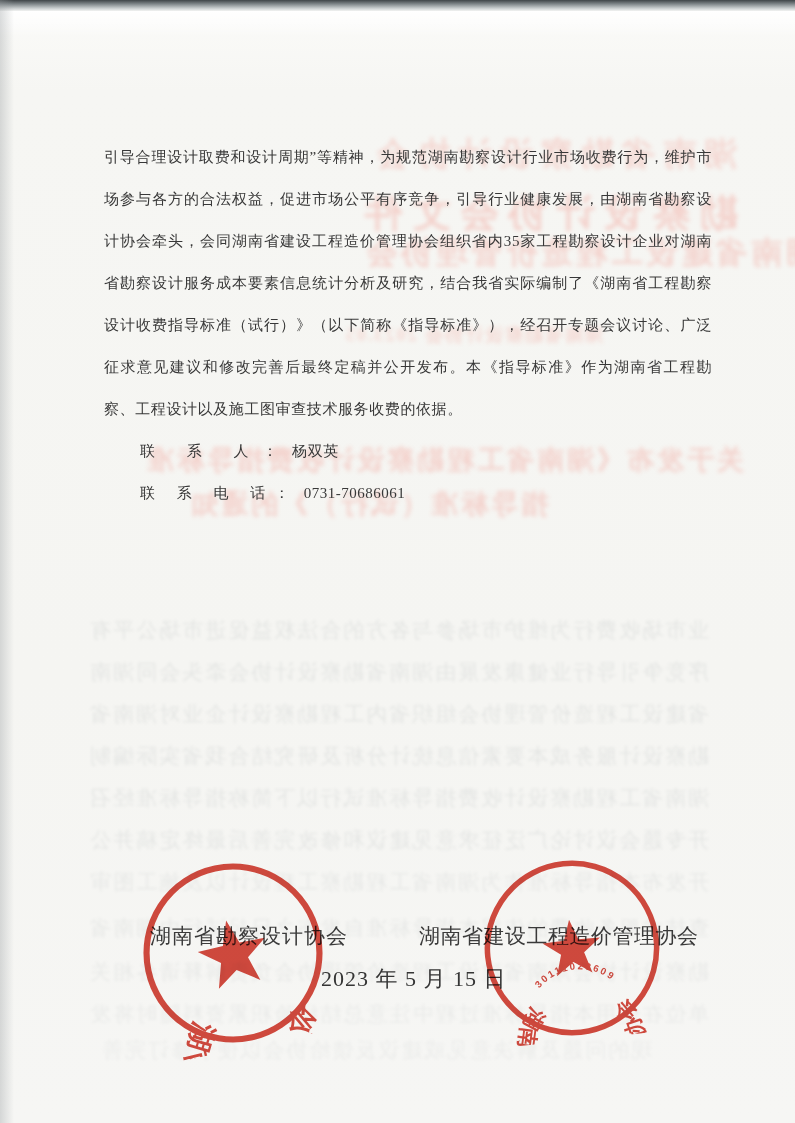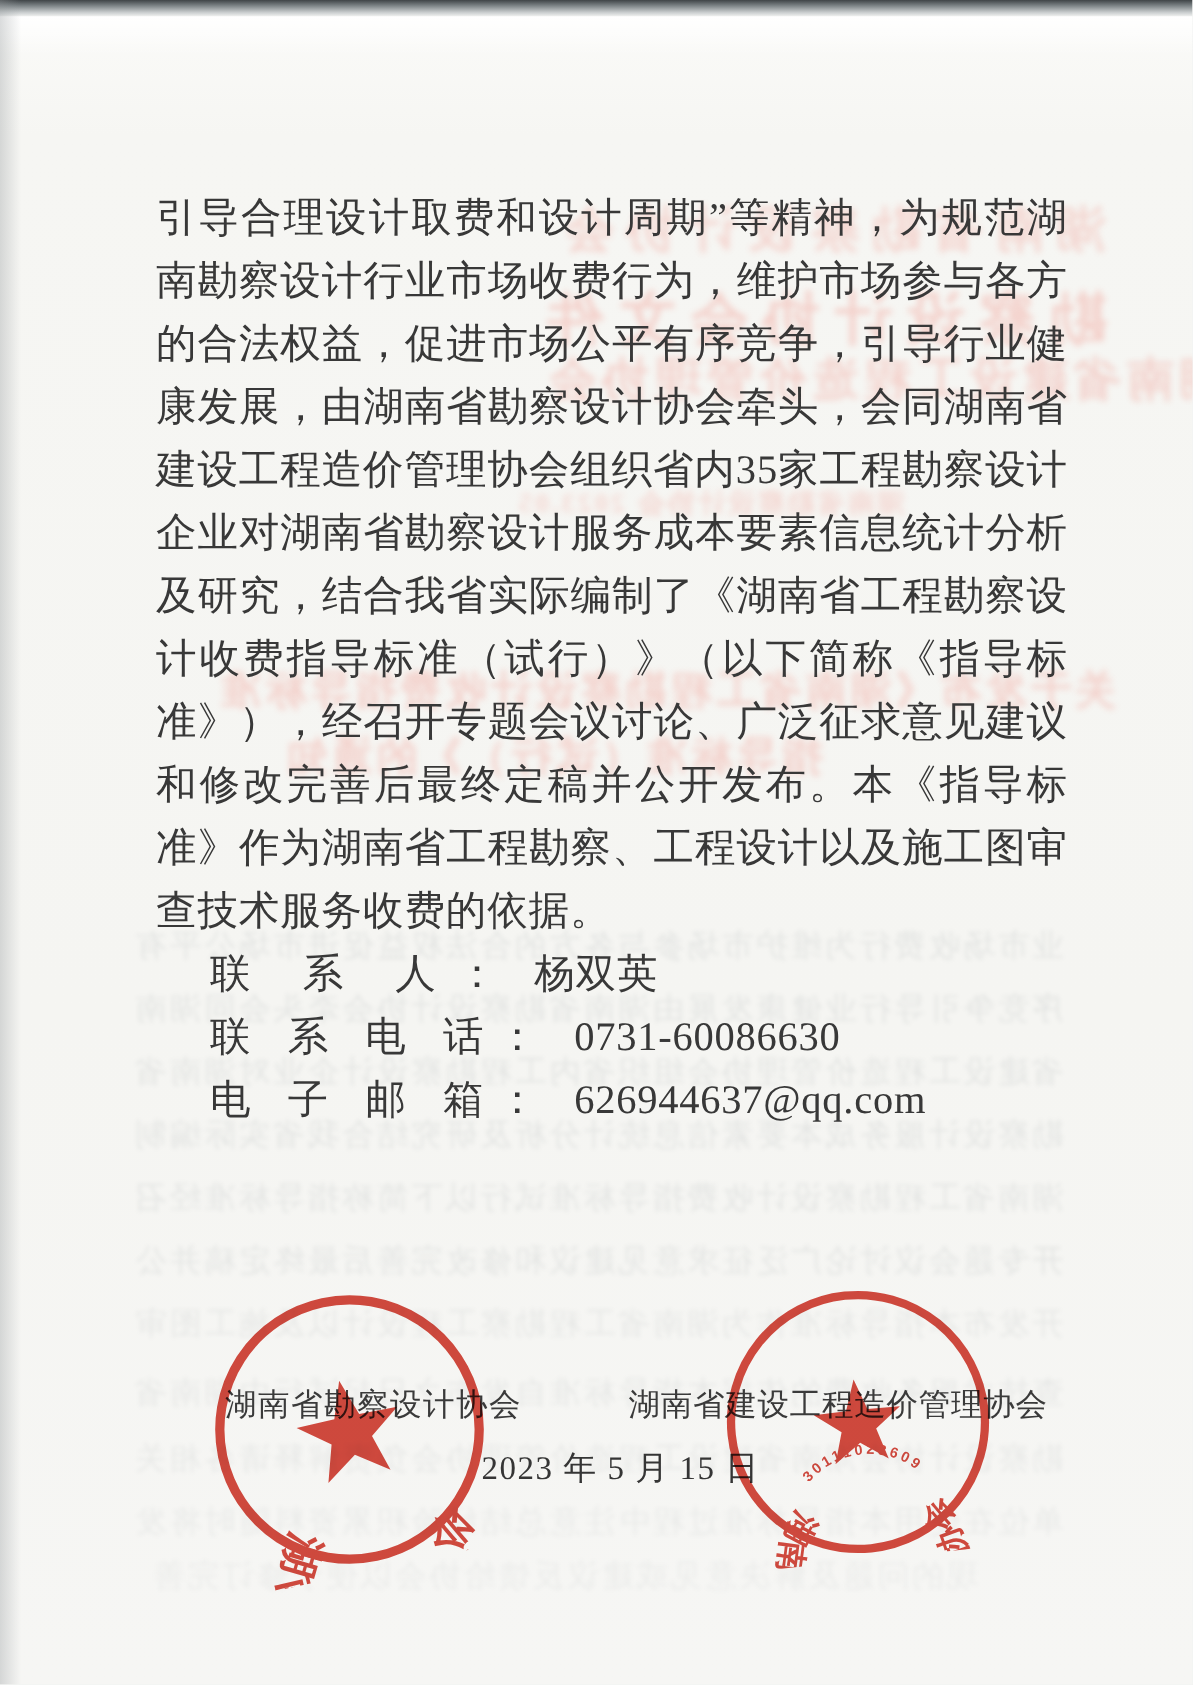--- a/index.html
+++ b/index.html
@@ -7,28 +7,28 @@
        font-family:"Liberation Serif","DejaVu Serif",serif;background:#eef0ef;}
   .paper{position:absolute;inset:0;background:linear-gradient(180deg,#fbfbf9 0%,#f6f6f3 8%,#f5f5f2 60%,#f6f6f4 100%);}
   .scan-top{position:absolute;top:0;left:0;right:0;height:11px;
     background:linear-gradient(180deg,#3f4447 0%,#7d8487 35%,#c9cdce 75%,#f2f3f2 100%);}
   .scan-top-glare{position:absolute;top:11px;left:0;right:0;height:26px;
     background:linear-gradient(180deg,#ffffff 0%,rgba(255,255,255,0) 100%);}
   .scan-left{position:absolute;top:0;left:0;bottom:0;width:14px;
     background:linear-gradient(90deg,rgba(150,155,158,.35),rgba(150,155,158,0));}
 
   
-  .flow{position:absolute;left:104px;top:124px;width:608px;color:#383838;
-        font-size:27px;line-height:42px;text-align:justify;letter-spacing:.6px;}
+  .flow{position:absolute;left:104px;top:136px;width:608px;color:#383838;
+        font-size:15px;line-height:42px;text-align:justify;letter-spacing:.6px;}
   .flow p{margin:0;}
   .indent{text-indent:2em;}
   .contact-row{white-space:nowrap;padding-left:36px;}
   .c-label{display:inline-block;letter-spacing:9px;}
   .c-label.short{letter-spacing:14px;}
-  .c-value{margin-left:24px;}
+  .c-value{margin-left:14px;}
   .latin{letter-spacing:.5px;}
 
   
   .sig{position:absolute;color:#3a3a3a;font-size:21px;letter-spacing:1px;white-space:nowrap;}
   .sig-left{left:150px;top:922px;}
   .sig-right{left:419px;top:922px;letter-spacing:.5px;}
   .doc-date{position:absolute;left:321px;top:964px;font-size:22px;color:#353535;
             letter-spacing:1px;white-space:nowrap;}
 
   
@@ -67,24 +67,21 @@
   <div class="ghost ghost-gray" style="left:88px;top:1004px;opacity:.09;">单位在使用本指导标准过程中注意总结经验积累资料随时将发</div>
   <div class="ghost ghost-gray" style="left:100px;top:1040px;opacity:.08;">现的问题及解决意见或建议反馈给协会以便于修订完善</div>
 
   <div class="flow">
     <p>引导合理设计取费和设计周期”等精神，为规范湖南勘察设计行业市场收费行为，维护市场参与各方的合法权益，促进市场公平有序竞争，引导行业健康发展，由湖南省勘察设计协会牵头，会同湖南省建设工程造价管理协会组织省内35家工程勘察设计企业对湖南省勘察设计服务成本要素信息统计分析及研究，结合我省实际编制了《湖南省工程勘察设计收费指导标准（试行）》（以下简称《指导标准》），经召开专题会议讨论、广泛征求意见建议和修改完善后最终定稿并公开发布。本《指导标准》作为湖南省工程勘察、工程设计以及施工图审查技术服务收费的依据。</p>
 
     <div class="contact-row">
       <span class="c-label short">联 系 人</span><span>：</span><span class="c-value">杨双英</span>
     </div>
     <div class="contact-row">
-      <span class="c-label">联 系 电 话</span><span>：</span><span class="c-value latin">0731-60086630</span>
-    </div>
-    <div class="contact-row">
-      <span class="c-label">电 子 邮 箱</span><span>：</span><span class="c-value latin">626944637@qq.com</span>
+      <span class="c-label">联 系 电 话</span><span>：</span><span class="c-value latin">0731-70686061</span>
     </div>
   </div>
 
   <div class="sig sig-left">湖南省勘察设计协会</div>
   <div class="sig sig-right">湖南省建设工程造价管理协会</div>
   <div class="doc-date">2023 年 5 月 15 日</div>
 
   <svg class="stamp stamp-left" viewBox="0 0 200 200">
     <circle cx="100" cy="100" r="91" fill="none" stroke="#d2372b" stroke-width="6.5"></circle>
     <path id="arcTextL" d="M 56.9,155.2 A 70,70 0 1 0 143.1,155.2" fill="none"></path>

